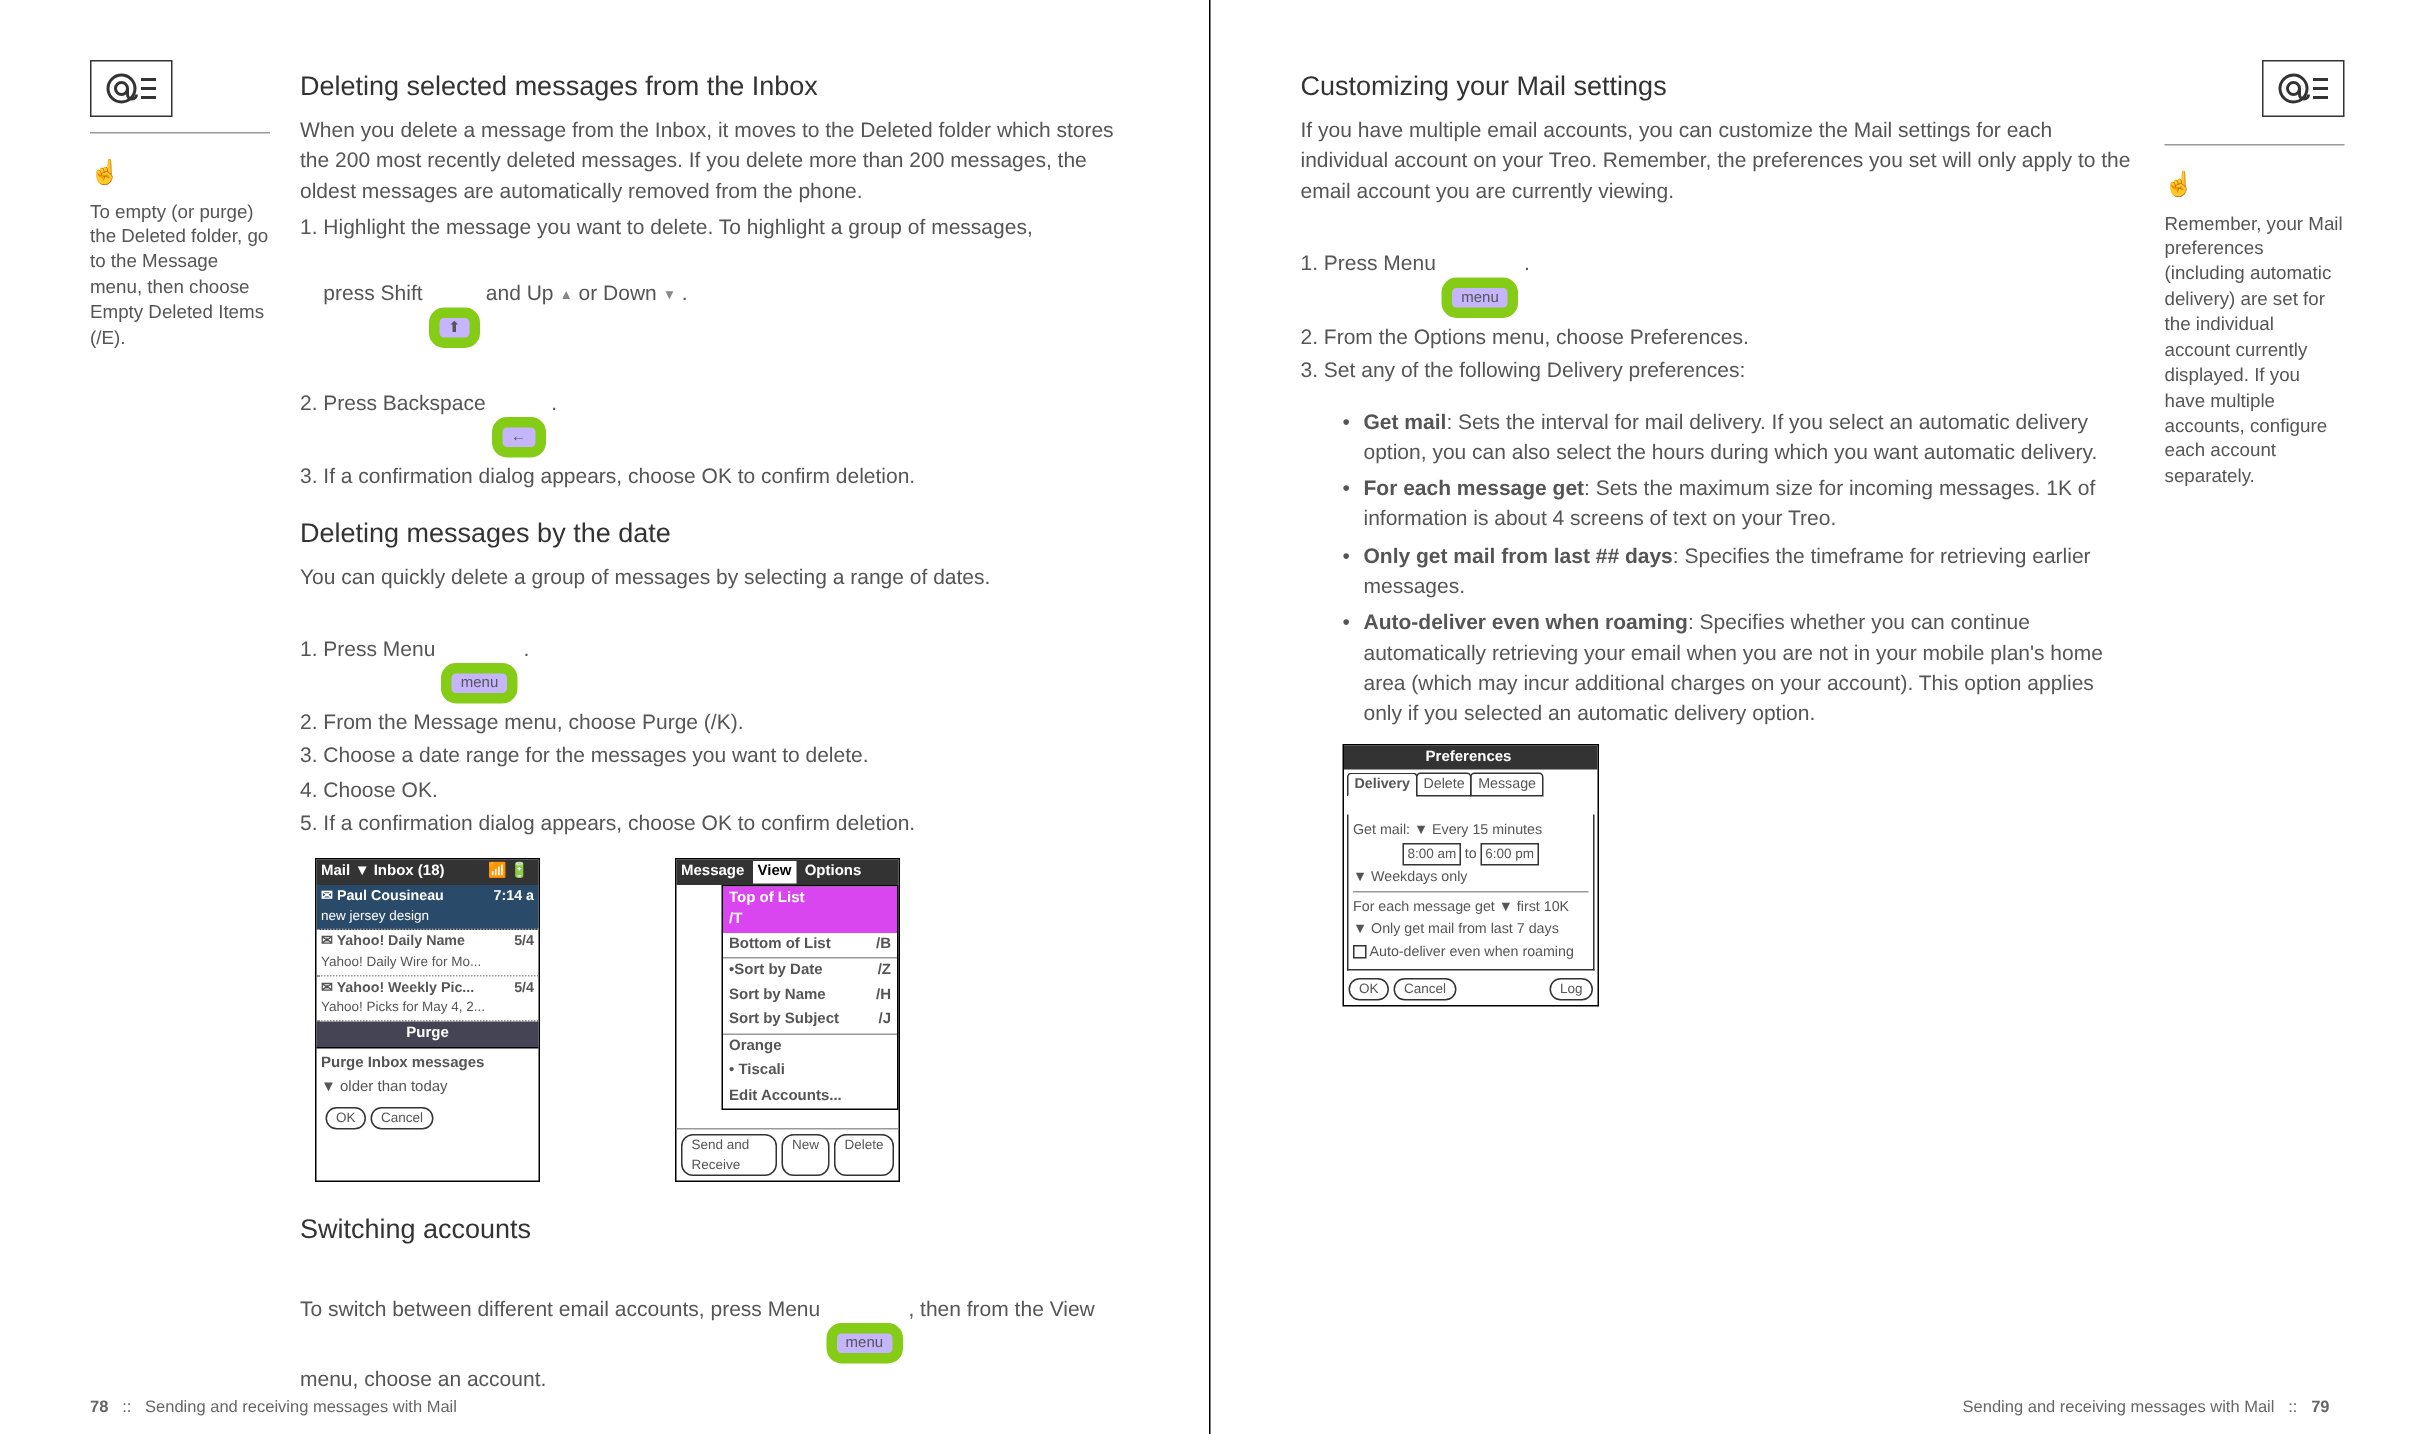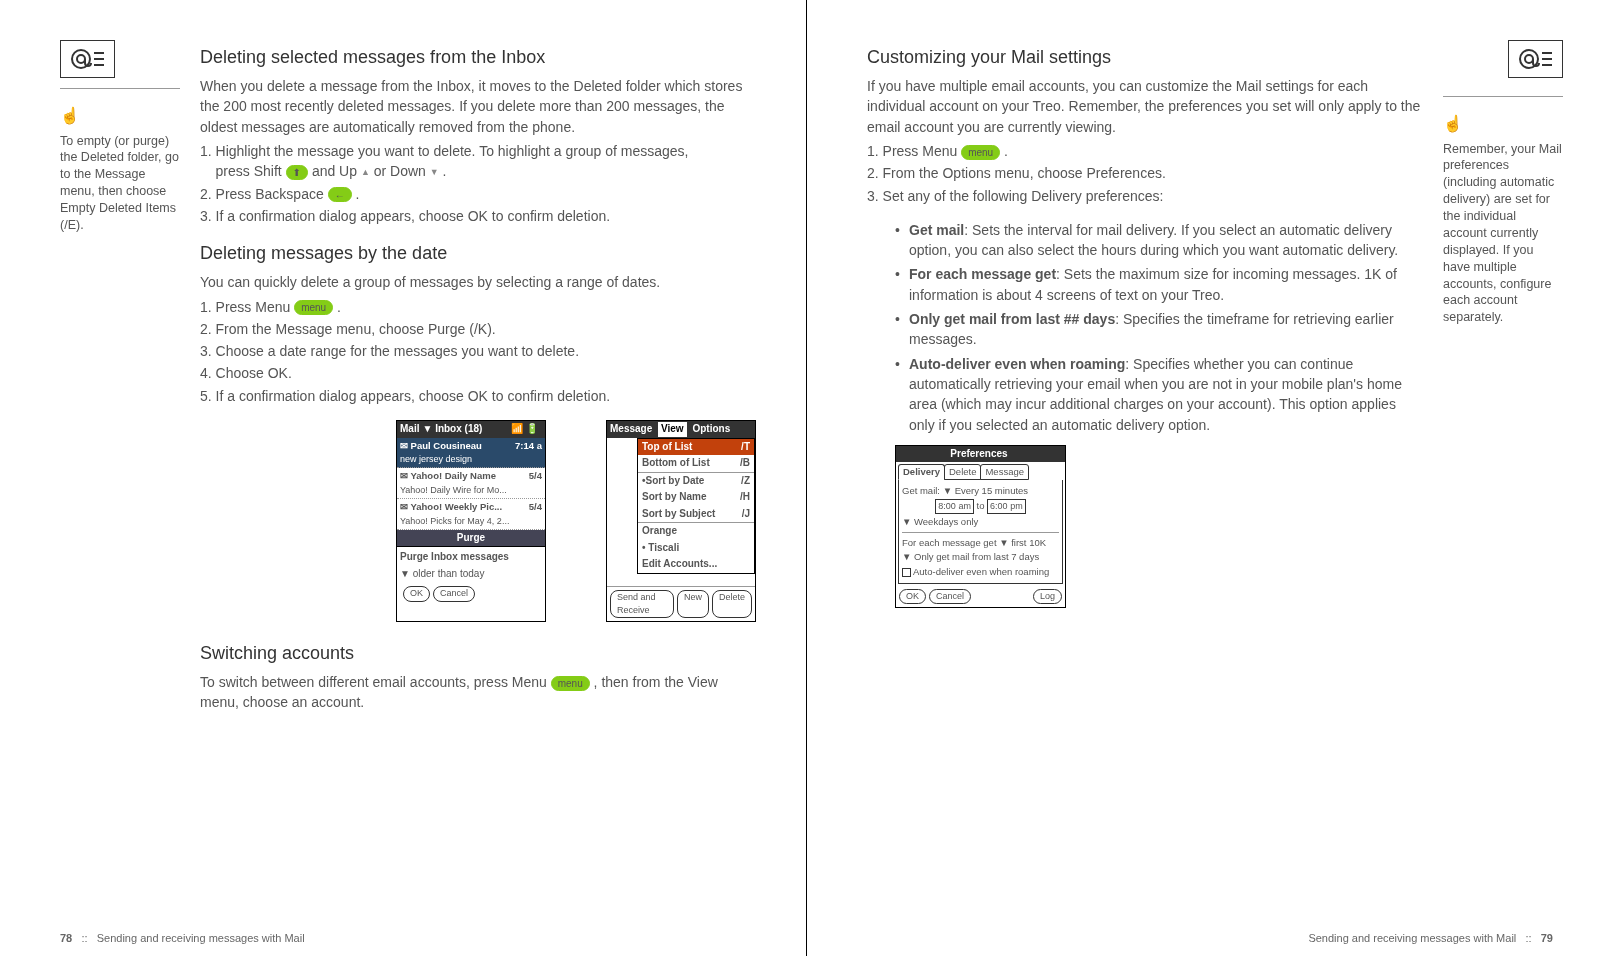--- a/index.html
+++ b/index.html
@@ -82,39 +82,39 @@
     padding-left: 14px;
     margin-bottom: 4px;
   }
   ul.bullets li::before {
     content: "•";
     position: absolute;
     left: 0;
   }
   .key-icon {
     display: inline-block;
-    border: 1px solid #84cc16;
+    border: 7px solid #84cc16;
     border-radius: 10px;
     padding: 0 6px;
     font-size: 10px;
     line-height: 13px;
     vertical-align: middle;
-    background: #84cc16;
+    background: #c4b5fd;
+    margin-top: 44px;
   }
   .tri {
     display: inline-block;
     font-size: 9px;
     vertical-align: middle;
     color: #888;
   }
   .screenshots {
     display: flex;
-    gap: 60px;
+    gap: 90px;
     margin: 10px 0 18px 10px;
-    justify-content: flex-end;
   }
   .shot {
     border: 1px solid #000;
     background: #fff;
     font-family: Arial, sans-serif;
     font-size: 10px;
   }
   .shot-a { width: 150px; }
   .shot-b { width: 150px; }
   .shot-c { width: 171px; }
@@ -153,22 +153,23 @@
     border-top: 1px solid #000;
     padding: 3px;
   }
   .menu-item {
     padding: 1px 4px;
     display: flex;
     justify-content: space-between;
     font-weight: bold;
   }
   .menu-item.sel {
-    background: #c2410c;
+    background: #d946ef;
     color: #fff;
+    flex-direction: column;
   }
   .menu-sep { border-top: 1px solid #999; }
   .shot-buttons {
     display: flex;
     gap: 3px;
     padding: 3px;
     justify-content: flex-start;
   }
   .pill-btn {
     border: 1px solid #333;
@@ -187,21 +188,21 @@
   .footer-right { right: 60px; }
   .page-right .sidebar { order: 2; }
   .page-right .content { order: 1; }
   .right-sidebar-icon {
     display: flex;
     justify-content: flex-end;
   }
   .shot-tabs {
     display: flex;
     font-size: 9.5px;
-    margin: 2px 2px 0;
+    margin: 2px 2px 12px;
     align-items: flex-end;
   }
   .shot-tab {
     border: 1px solid #333;
     padding: 0 4px;
     border-radius: 3px 3px 0 0;
     margin-right: -1px;
   }
   .shot-tab.active { font-weight: bold; background: #fff; border-bottom-color:#fff; }
   .pref-body {

